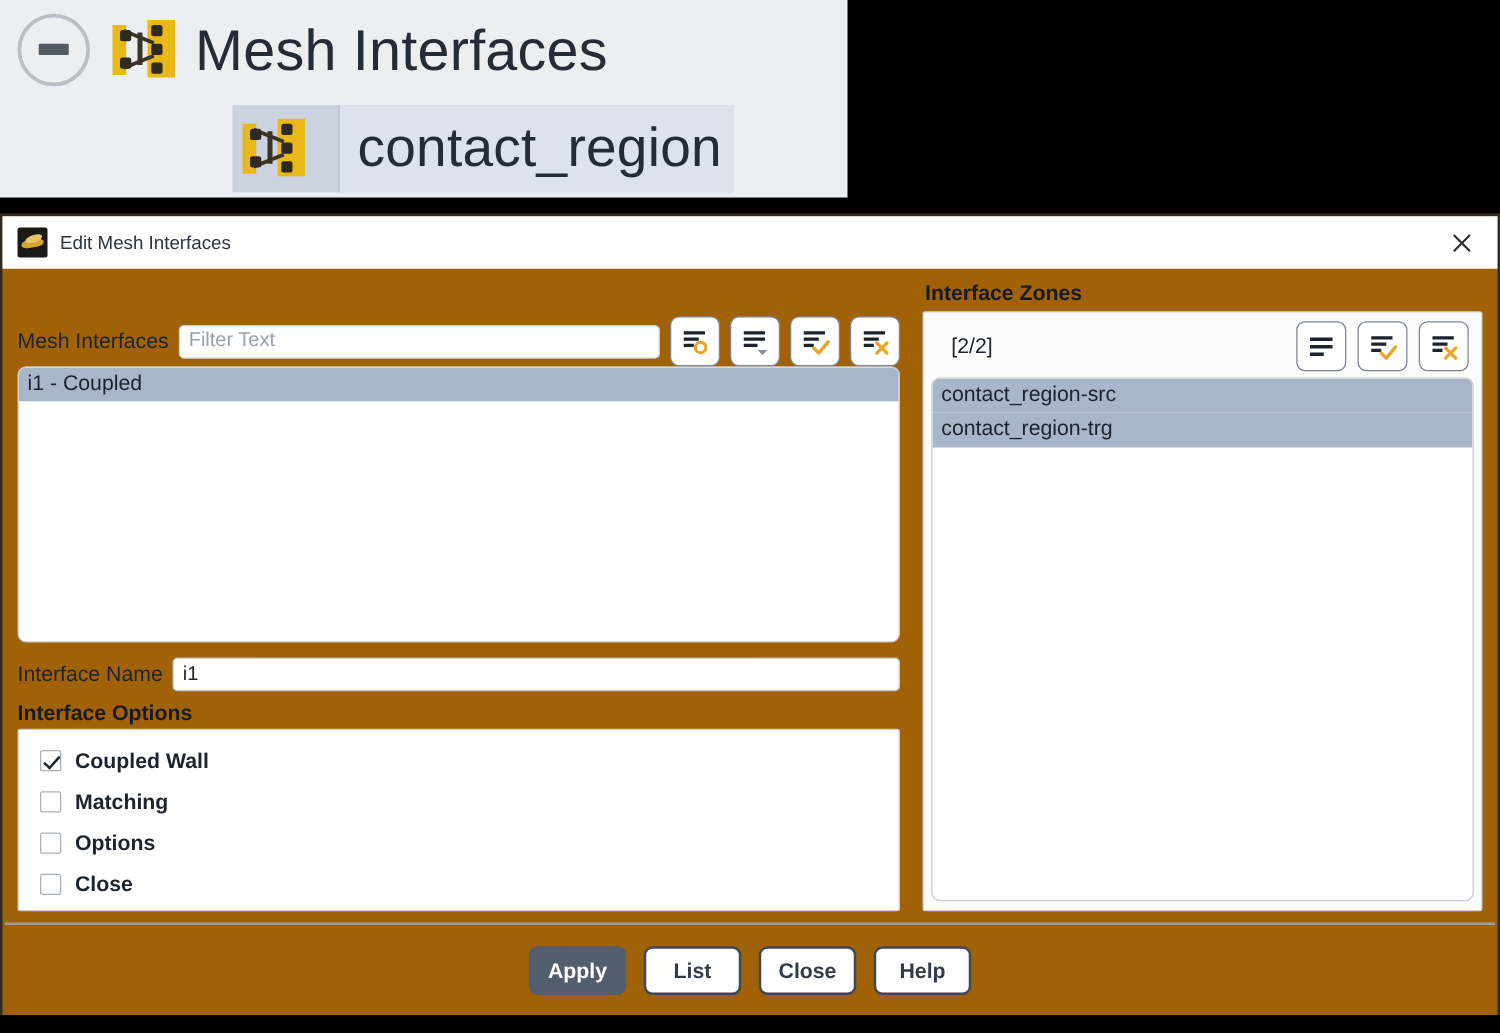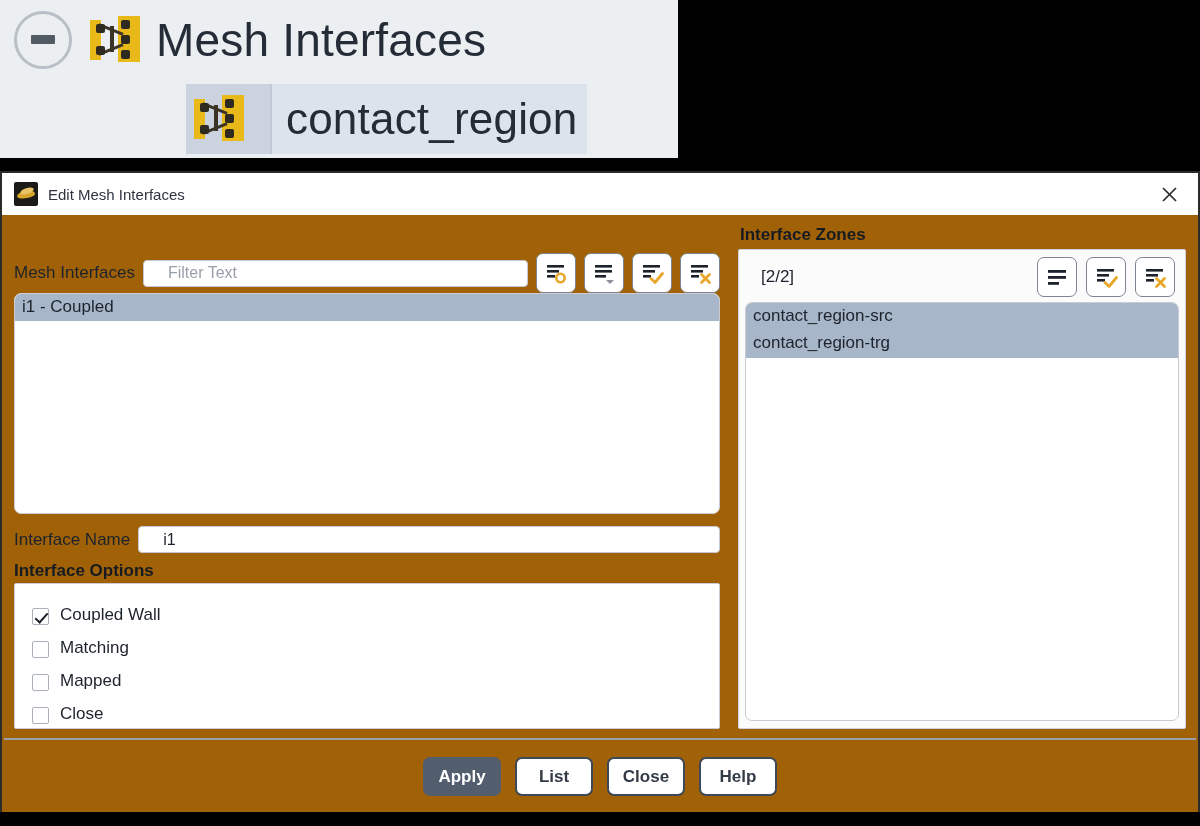--- a/index.html
+++ b/index.html
@@ -182,21 +182,21 @@
     white-space: nowrap;
   }
   .txtinput {
     flex: 1 1 auto;
     height: 27px;
     border: 1px solid #c3c8d2;
     border-radius: 4px;
     background: #ffffff;
     font-size: 16px;
     color: #1d232c;
-    padding: 0 24px;
+    padding: 0 7px;
     font-family: "Liberation Sans", sans-serif;
     outline: none;
   }
   .txtinput::placeholder { color: #9aa0ab; }
 
   .icon-btn {
     width: 40px; height: 40px;
     border: 1px solid #7d8594;
     border-radius: 7px;
     background: #ffffff;
@@ -243,24 +243,25 @@
   }
   #opt-box {
     border: 1px solid #c9ccd4;
     border-radius: 2px;
     background: #ffffff;
     padding: 8px 0 8px 0;
     height: 146px;
   }
   .check-row {
     display: flex;
-    align-items: flex-end;
+    align-items: center;
     height: 33px;
     padding-left: 17px;
     cursor: pointer;
+    font-weight: bold;
   }
   .checkbox {
     width: 17px; height: 17px;
     border: 1px solid #aab0ba;
     border-radius: 2px;
     background: #ffffff;
     flex: 0 0 auto;
     margin-right: 11px;
     position: relative;
   }
@@ -479,21 +480,21 @@
         <div class="check-row">
           <span class="checkbox checked"></span>
           <span class="check-label">Coupled Wall</span>
         </div>
         <div class="check-row">
           <span class="checkbox"></span>
           <span class="check-label">Matching</span>
         </div>
         <div class="check-row">
           <span class="checkbox"></span>
-          <span class="check-label">Mapped</span>
+          <span class="check-label">Options</span>
         </div>
         <div class="check-row">
           <span class="checkbox"></span>
           <span class="check-label">Close</span>
         </div>
       </div>
     </div>
 
     <div id="right-col">
       <div id="iz-title">Interface Zones</div>

